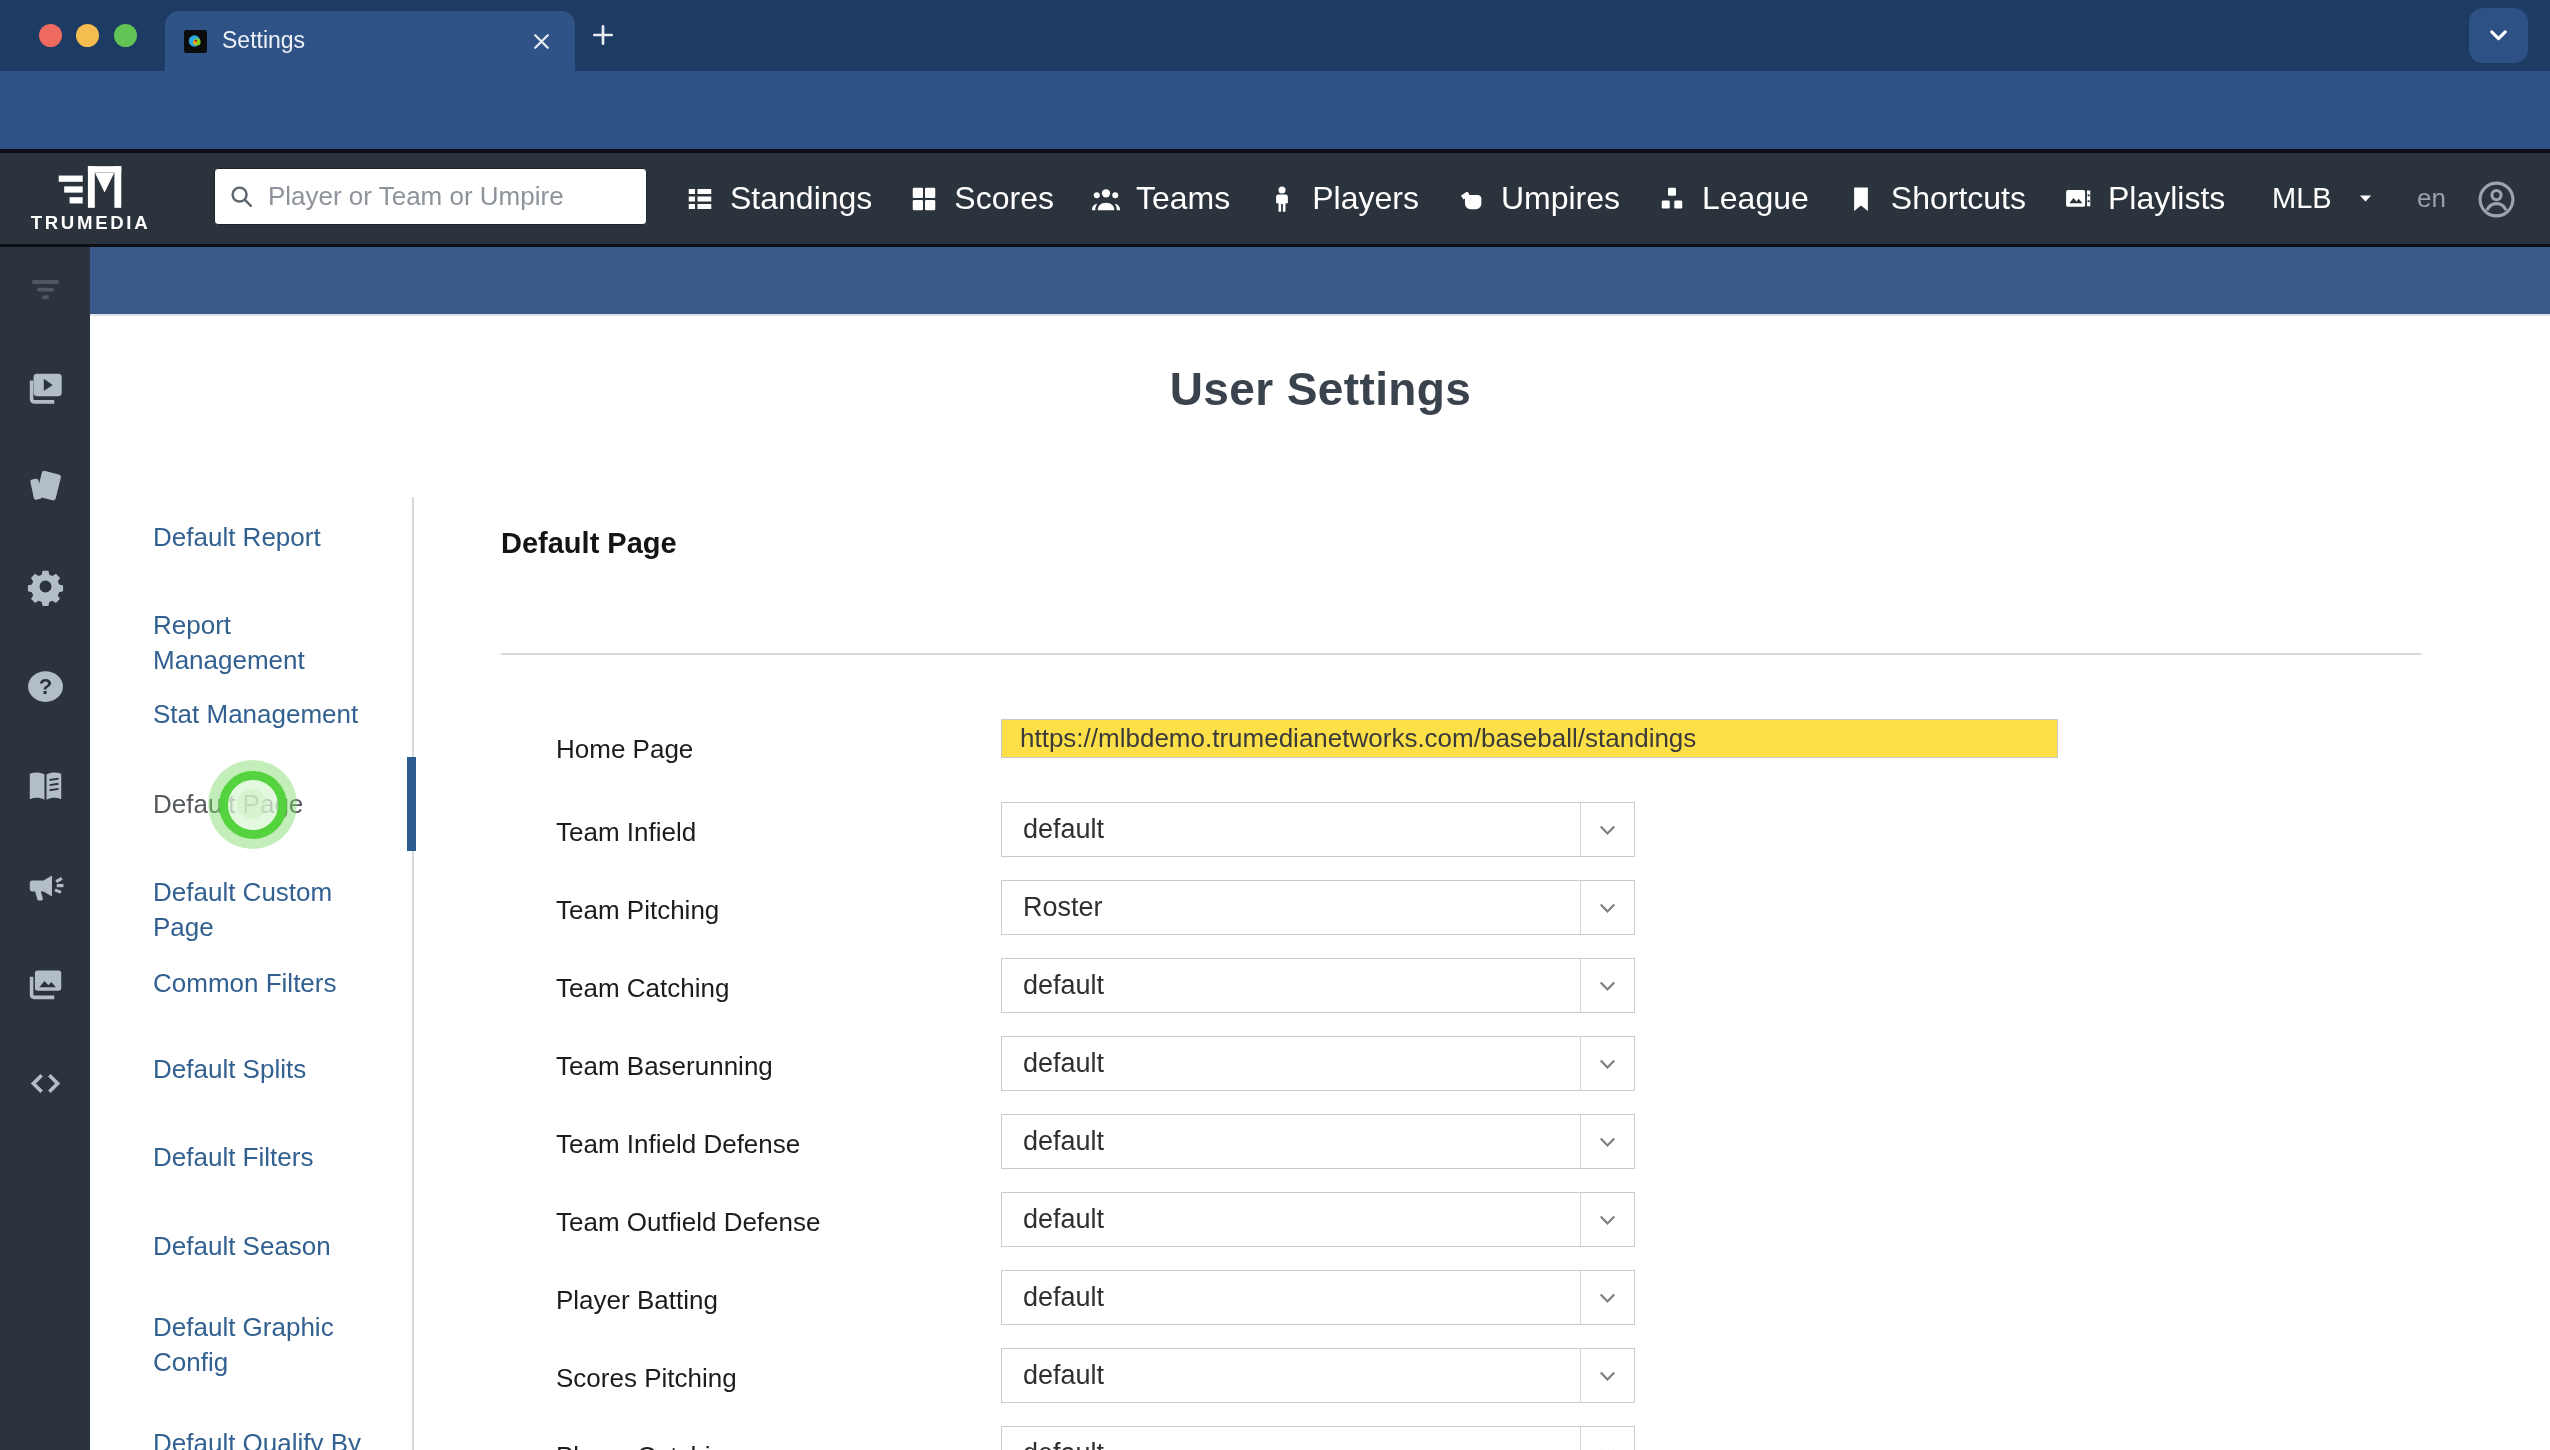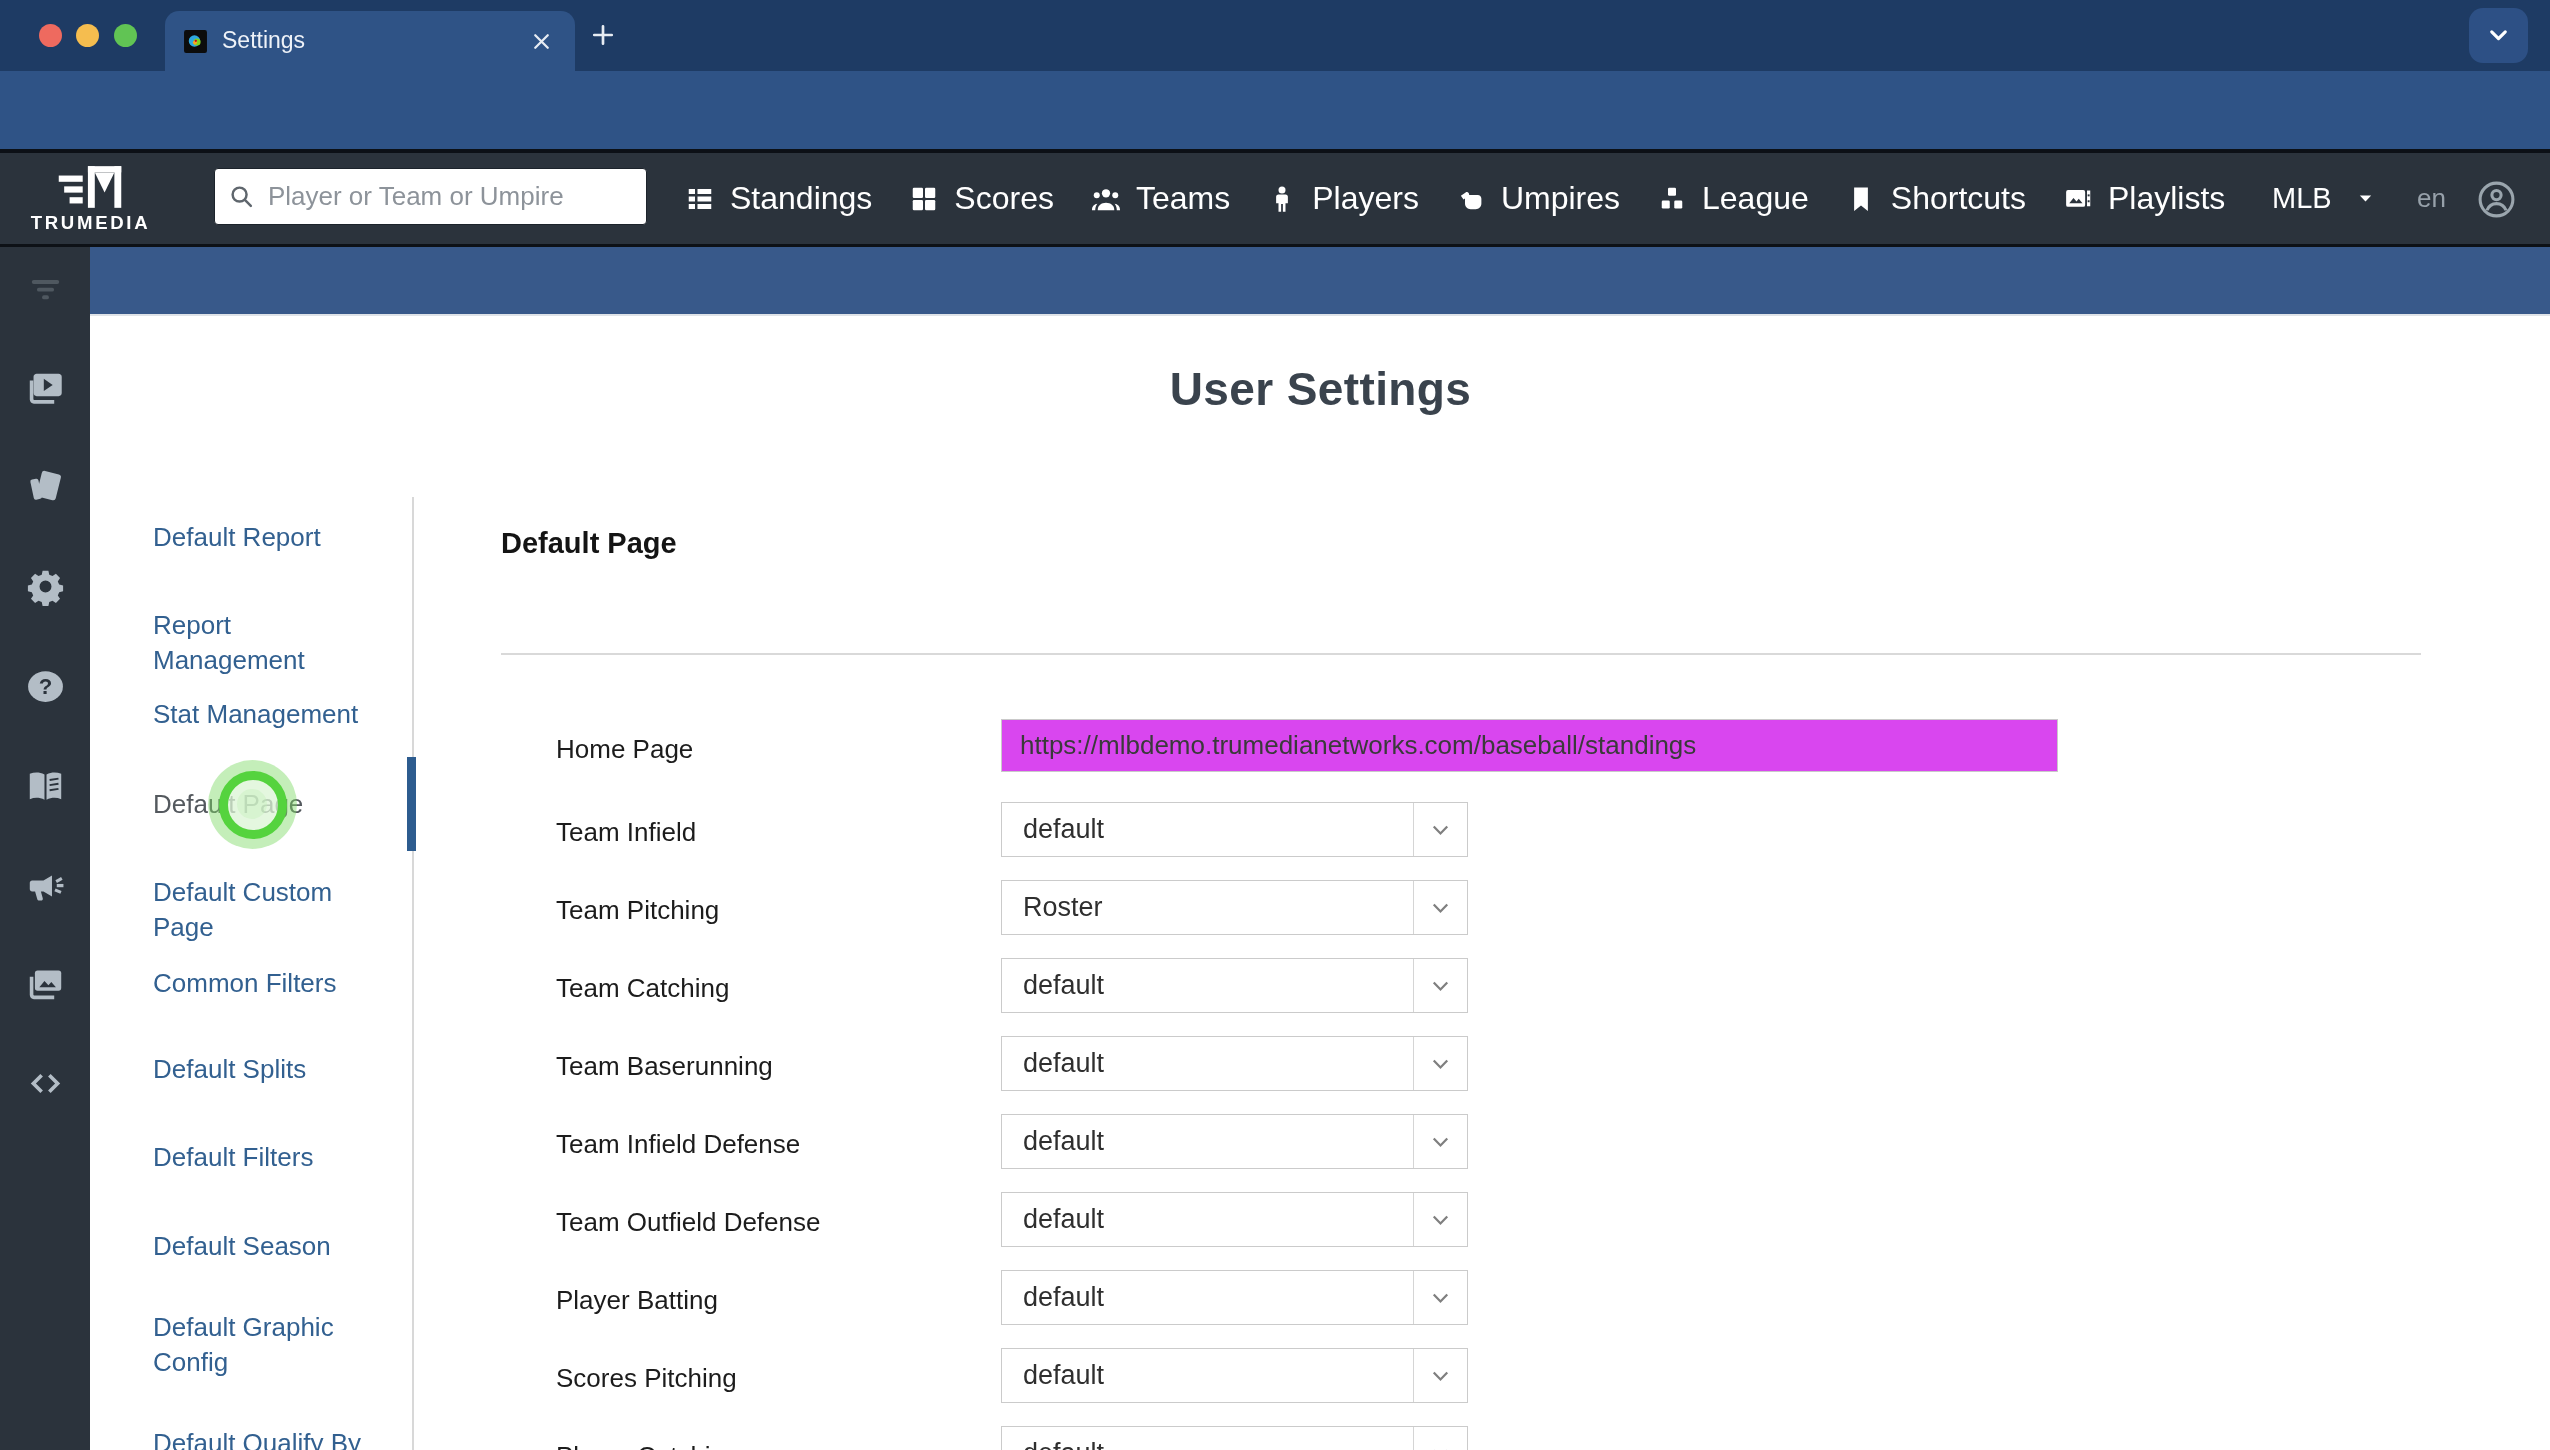--- a/index.html
+++ b/index.html
@@ -73,24 +73,24 @@
   .click-core{position:absolute;left:29px;top:29px;width:30px;height:30px;border-radius:50%;
               background:rgba(196,240,185,0.4);}
   .section-title{position:absolute;left:411px;top:211px;font-size:29px;font-weight:bold;color:#141414;}
   .tabs-underline{position:absolute;left:411px;top:337px;width:1920px;height:1.8px;background:#d9d9d9;}
   .tab-active{position:absolute;left:411px;top:266px;width:206px;height:73px;background:#fff;
               border:1.8px solid #d9d9d9;border-bottom:none;border-radius:9px 9px 0 0;box-sizing:border-box;
               display:flex;align-items:center;justify-content:center;font-size:27px;color:#54595e;z-index:2;}
   .tab-inactive{position:absolute;left:649px;top:266px;height:71px;display:flex;align-items:center;
                 font-size:27px;color:#326090;cursor:pointer;z-index:1;padding:0 9px;}
   .form-label{position:absolute;left:466px;width:408px;font-size:26px;color:#1c1c1c;}
-  .text-input{position:absolute;left:911px;width:1057px;height:53px;border:0.9px solid #c9c9c9;
+  .text-input{position:absolute;left:911px;width:1057px;height:39px;border:0.9px solid #c9c9c9;
               box-sizing:border-box;font-size:26px;color:#3a3a3a;font-family:inherit;
-              padding:0 0 0 18px;outline:none;background:#d946ef;}
-  .select-box{position:absolute;left:911px;width:467px;height:55px;border:0.9px solid #cbcbcb;
+              padding:0 0 0 18px;outline:none;background:#fde047;}
+  .select-box{position:absolute;left:911px;width:634px;height:55px;border:0.9px solid #cbcbcb;
               box-sizing:border-box;background:#fff;display:flex;align-items:center;cursor:pointer;}
   .select-value{flex:1;font-size:27px;color:#2f2f2f;padding-left:21px;}
   .select-caret-cell{width:53px;align-self:stretch;border-left:0.9px solid #d5d5d5;
                      display:flex;align-items:center;justify-content:center;color:#7f7f7f;}
   .select-caret-cell .svgicon{width:27px;height:27px;}
   .svgicon{display:inline-block;}
   .svgicon svg{width:100%;height:100%;display:block;}
   .vdivider{position:absolute;left:2336px;top:92px;width:2.7px;height:37px;background:#1e3a5f;}
 </style>
 </head>

